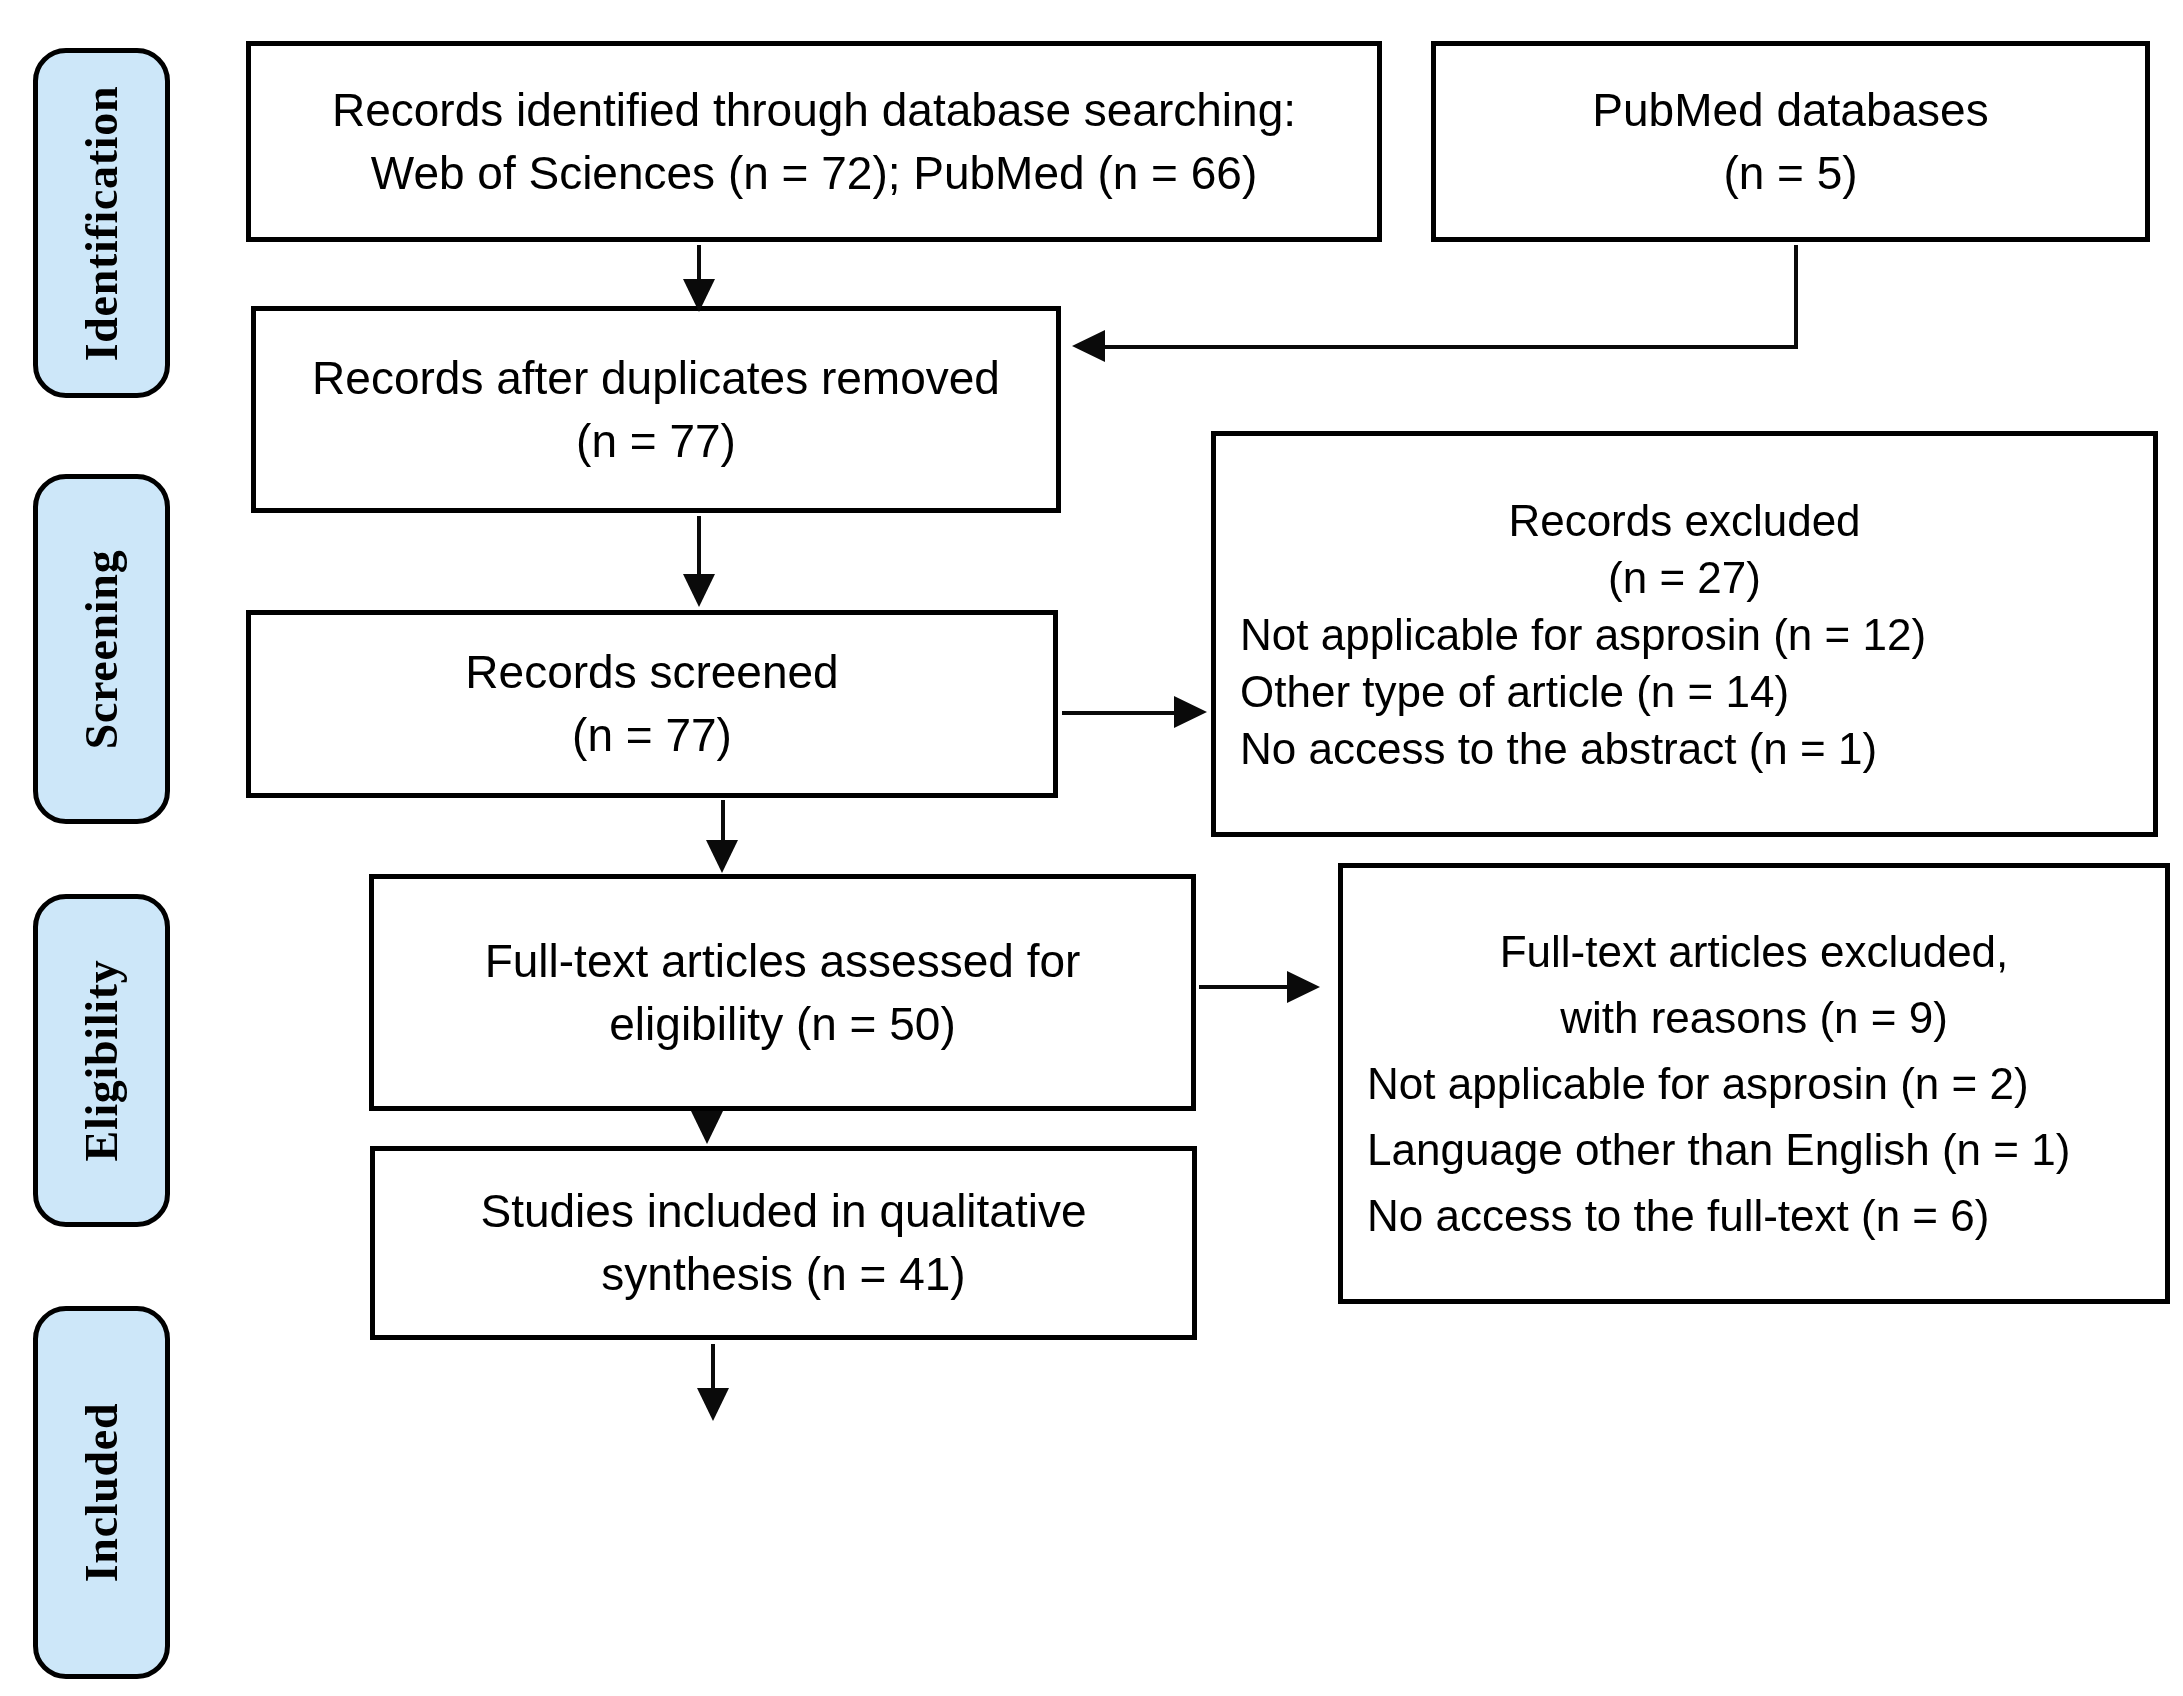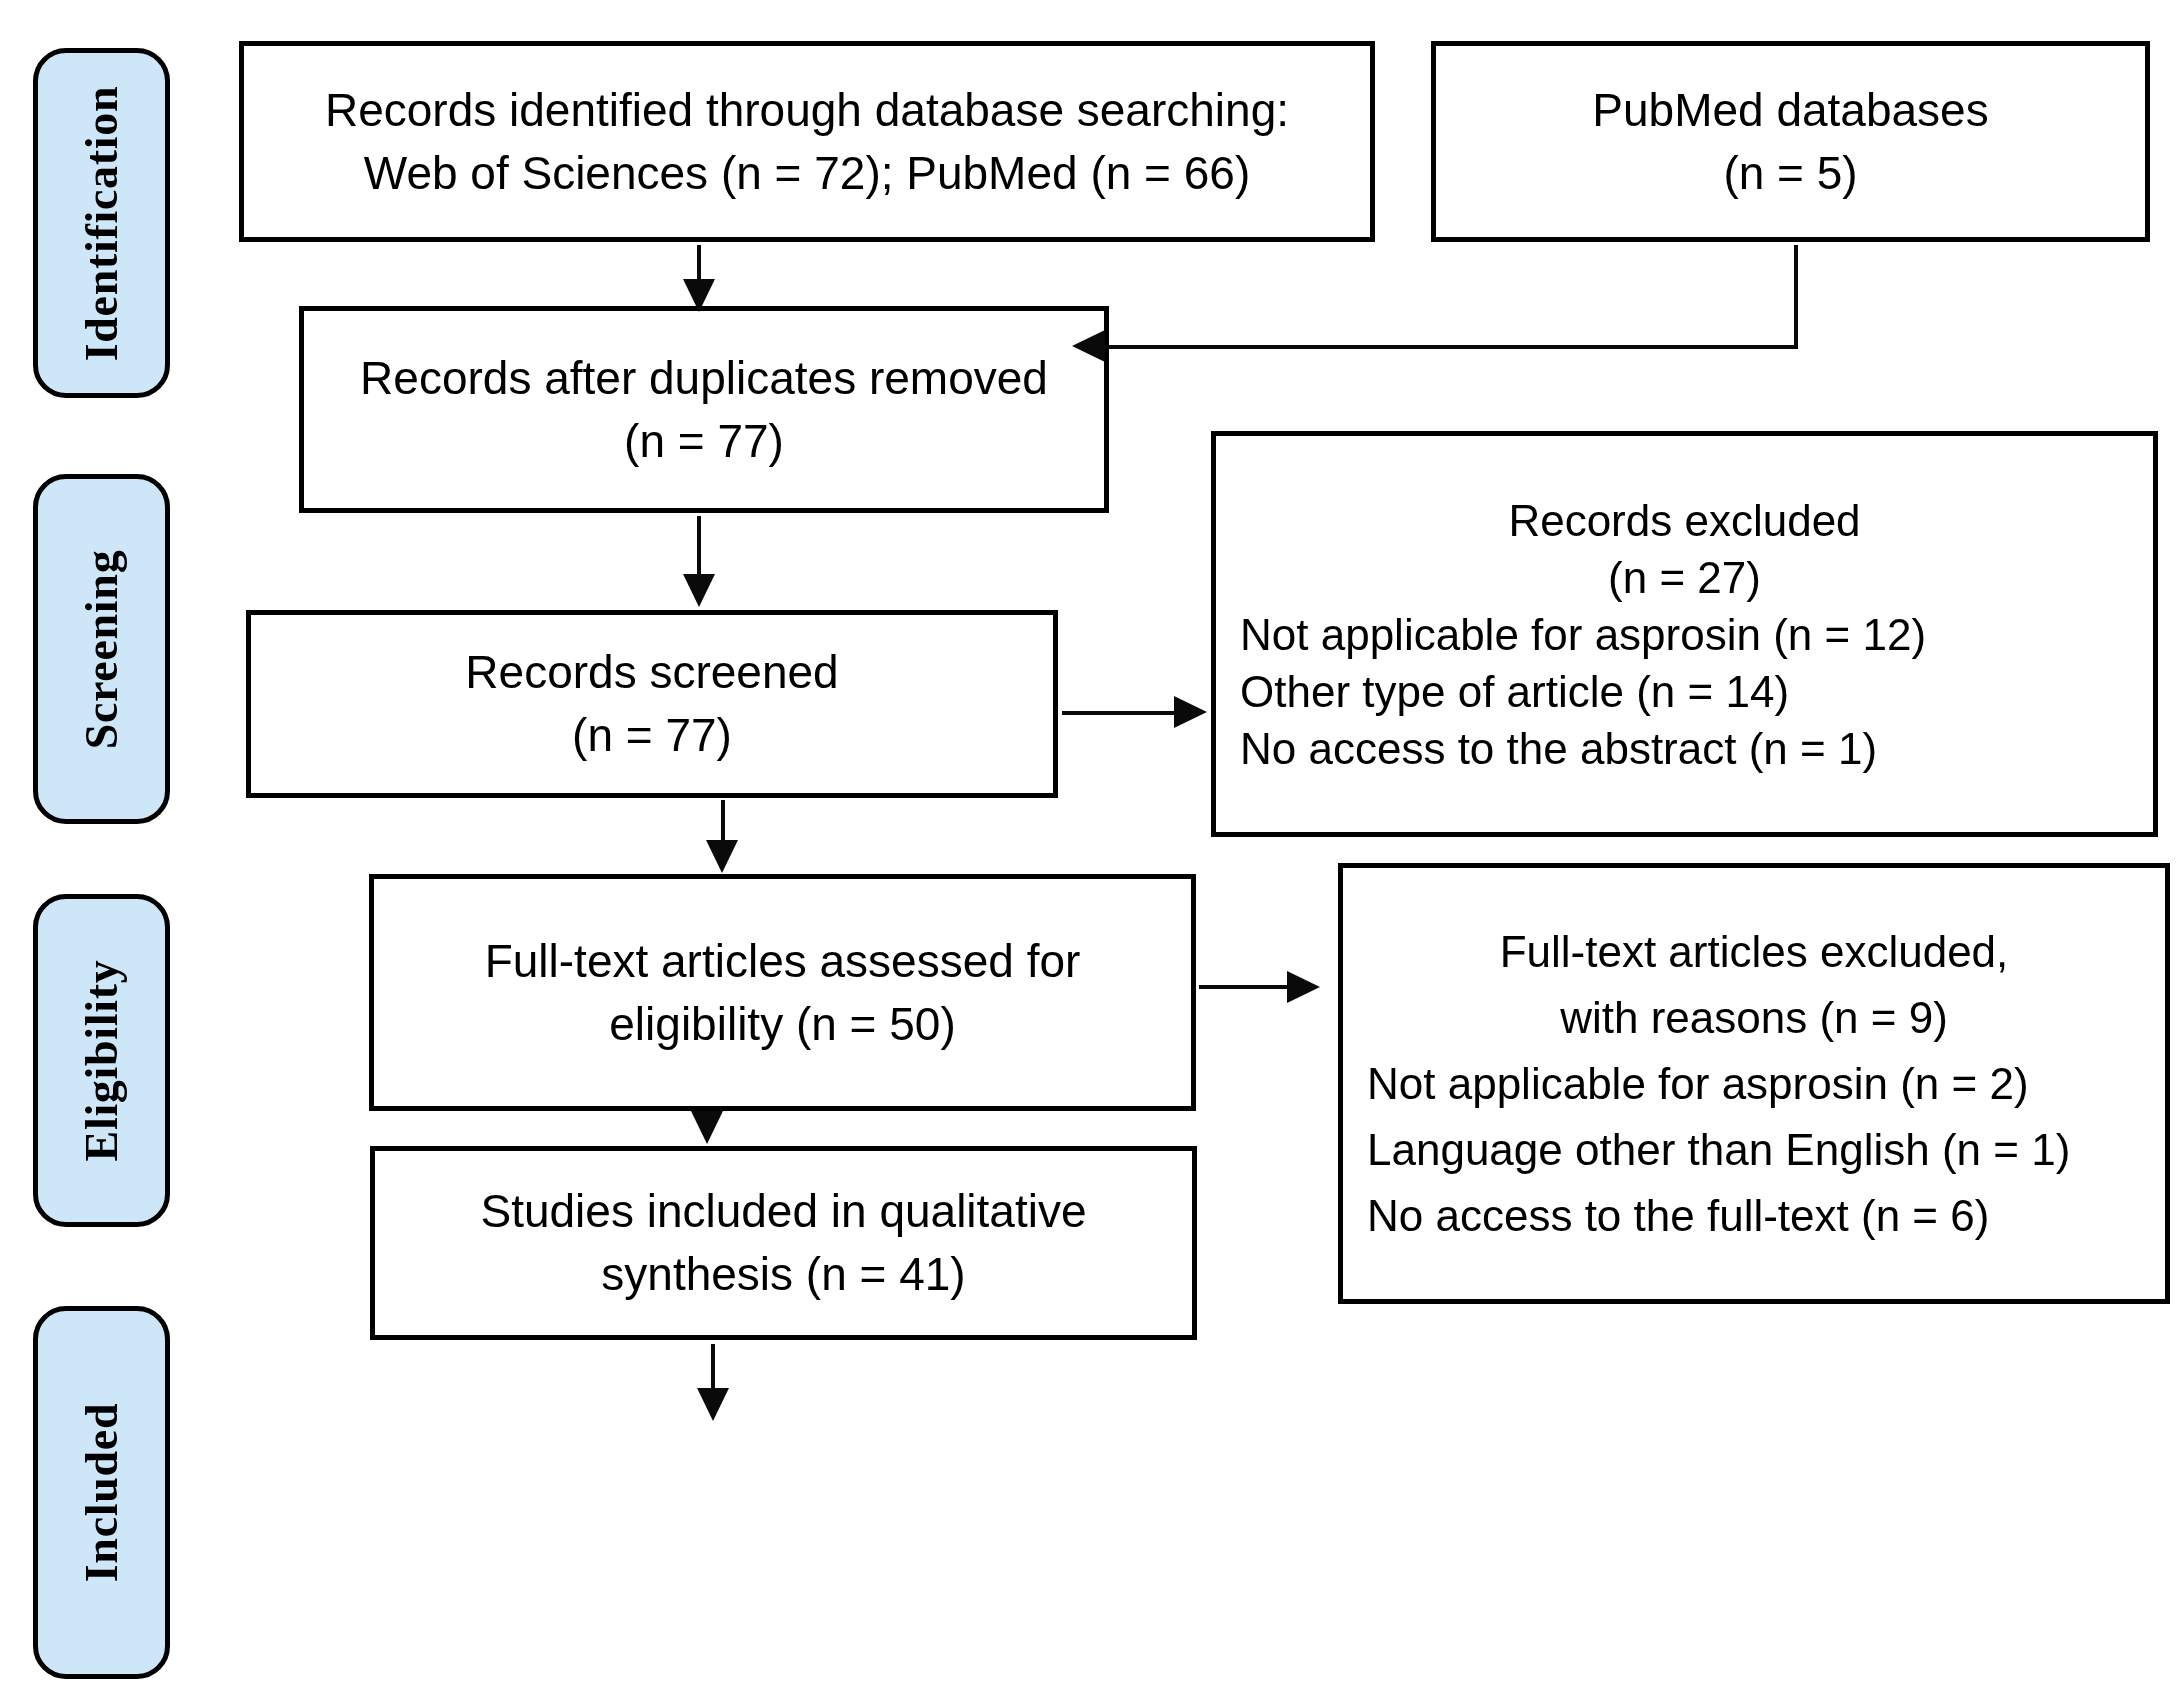--- a/index.html
+++ b/index.html
@@ -66,30 +66,30 @@
   <div class="stage" style="left:33px;top:474px;width:137px;height:350px;">
     <span class="rot">Screening</span>
   </div>
   <div class="stage" style="left:33px;top:894px;width:137px;height:333px;">
     <span class="rot">Eligibility</span>
   </div>
   <div class="stage" style="left:33px;top:1306px;width:137px;height:373px;">
     <span class="rot">Included</span>
   </div>
 
-  <div class="box" style="left:239px;top:41px;width:1136px;height:201px;">
+  <div class="box" style="left:246px;top:41px;width:1136px;height:201px;">
     <div class="bline">Records identified through database searching:</div>
     <div class="bline">Web of Sciences (n = 72); PubMed (n = 66)</div>
   </div>
   <div class="box" style="left:1431px;top:41px;width:719px;height:201px;">
     <div class="bline">PubMed databases</div>
     <div class="bline">(n = 5)</div>
   </div>
 
-  <div class="box" style="left:251px;top:306px;width:810px;height:207px;margin-left:48px;">
+  <div class="box" style="left:251px;top:306px;width:810px;height:207px;">
     <div class="bline">Records after duplicates removed</div>
     <div class="bline">(n = 77)</div>
   </div>
 
   <div class="box excl" style="left:1211px;top:431px;width:947px;height:406px;">
     <div class="bline">Records excluded</div>
     <div class="bline">(n = 27)</div>
     <div class="reason">Not applicable for asprosin (n = 12)</div>
     <div class="reason">Other type of article (n = 14)</div>
     <div class="reason">No access to the abstract (n = 1)</div>

